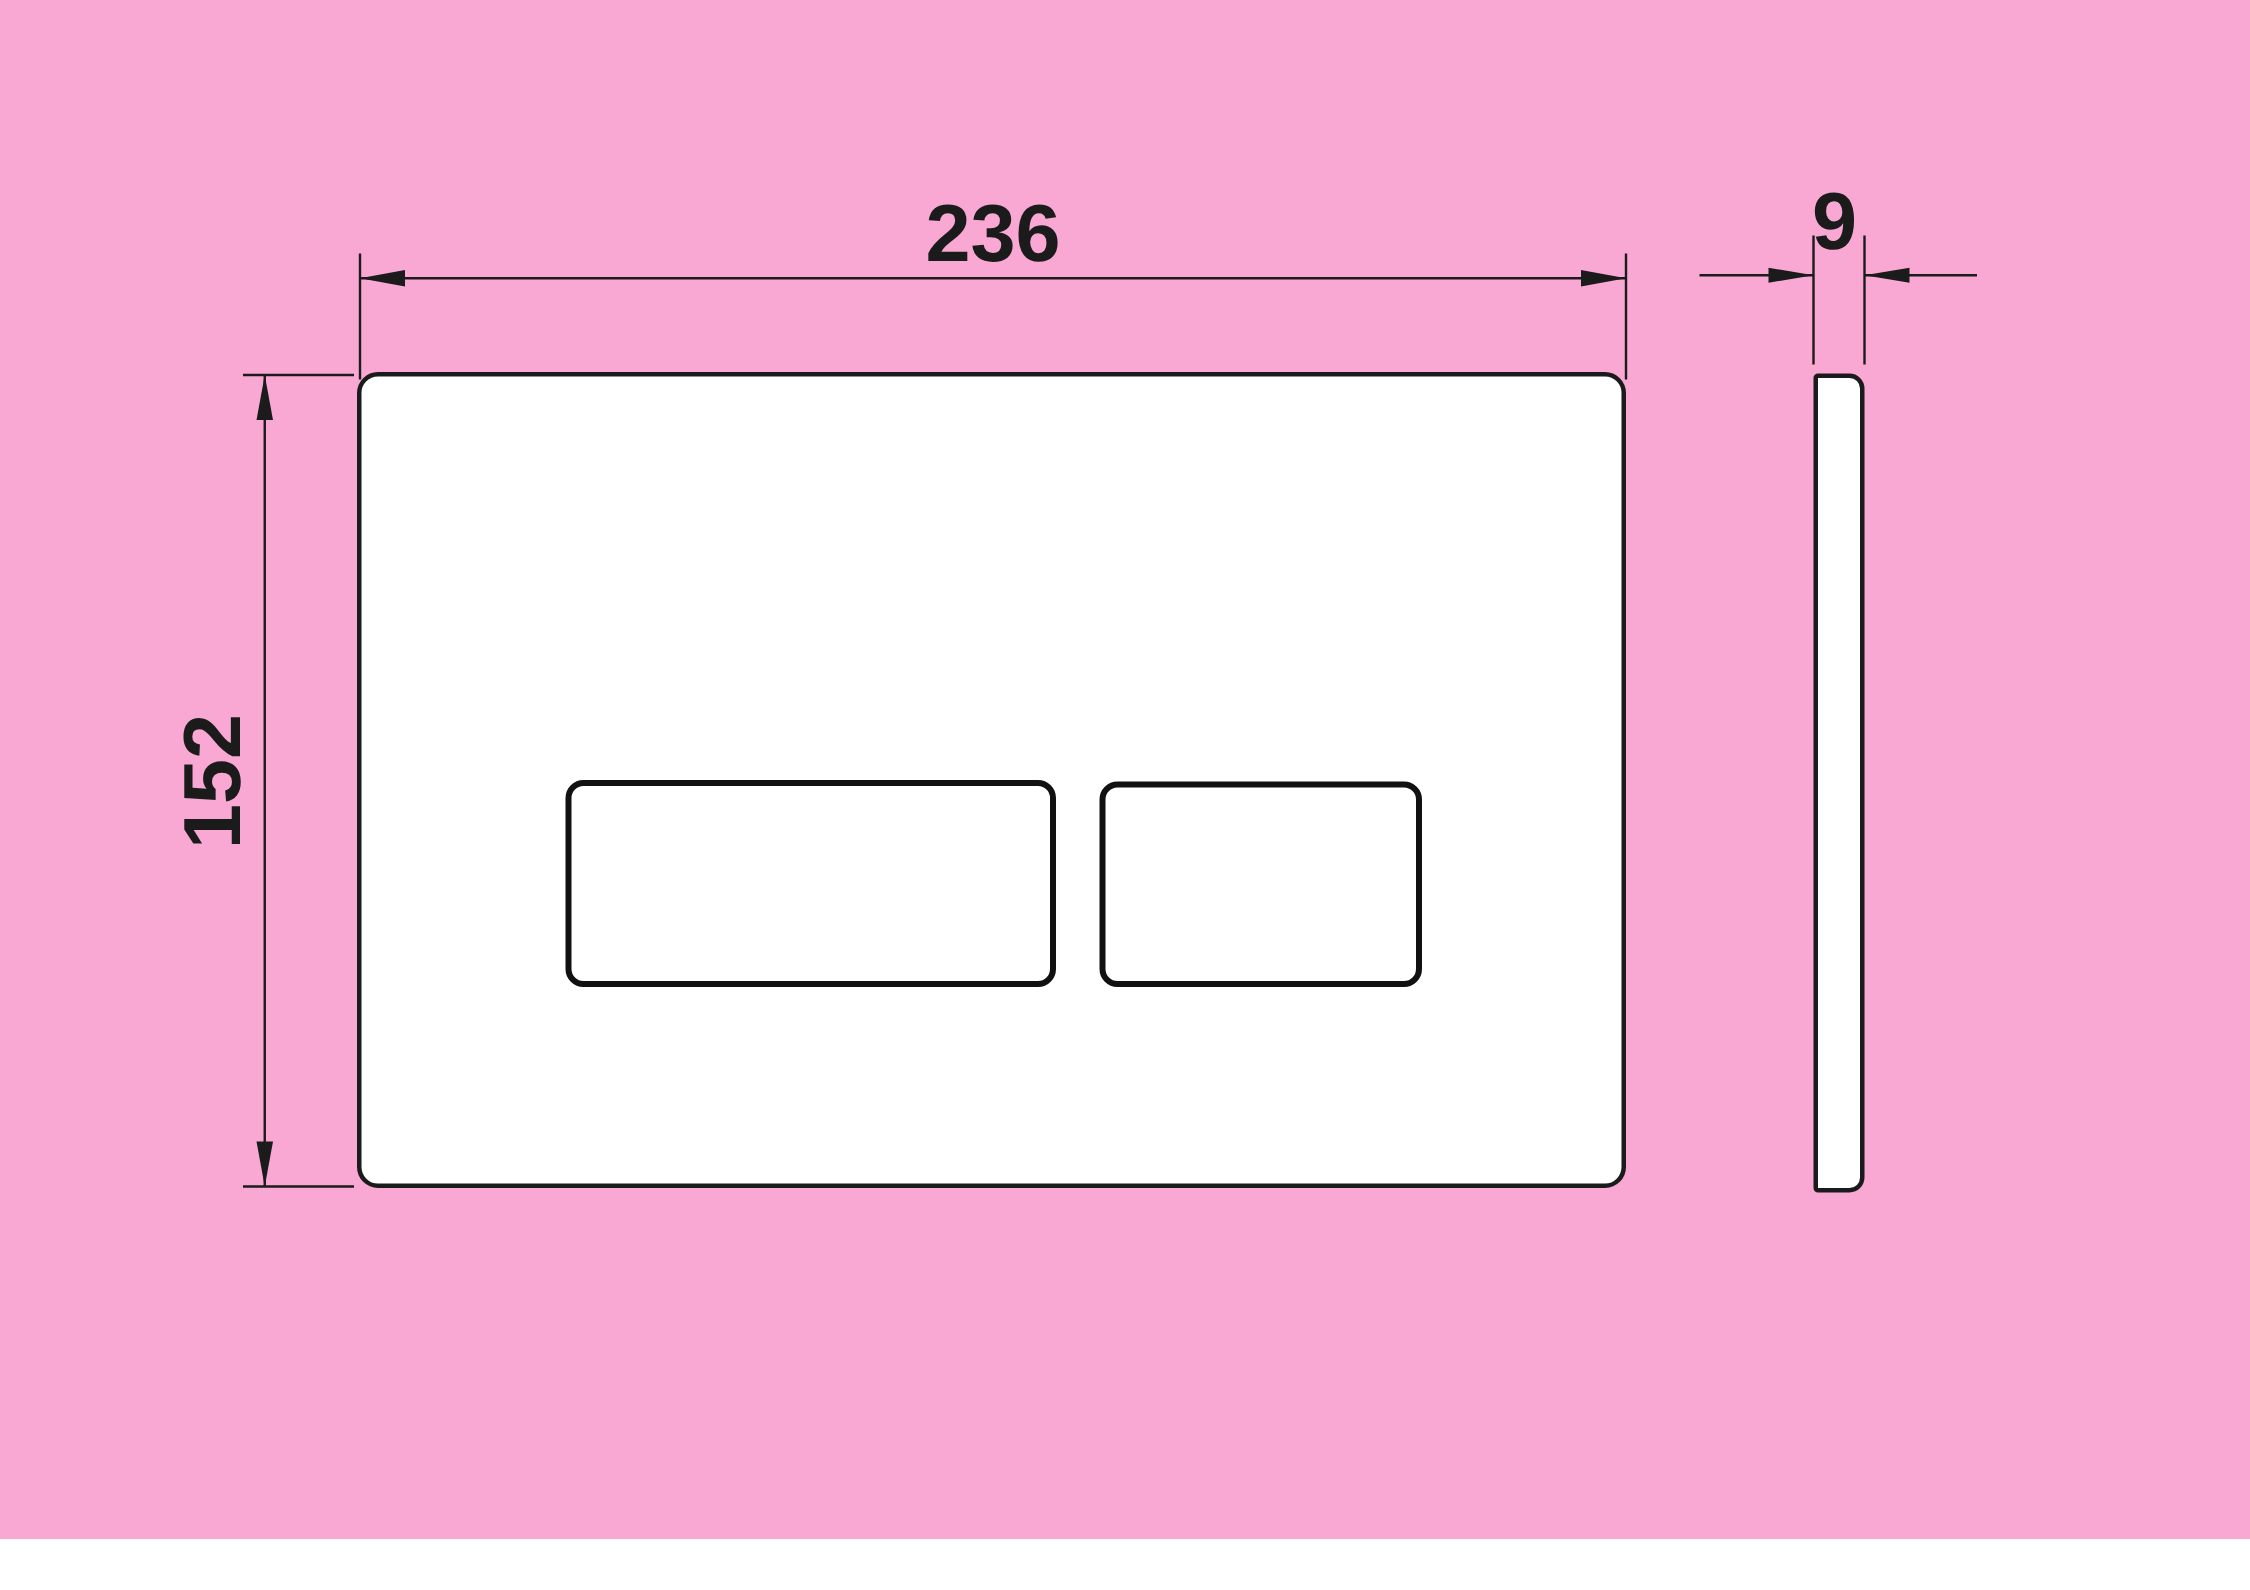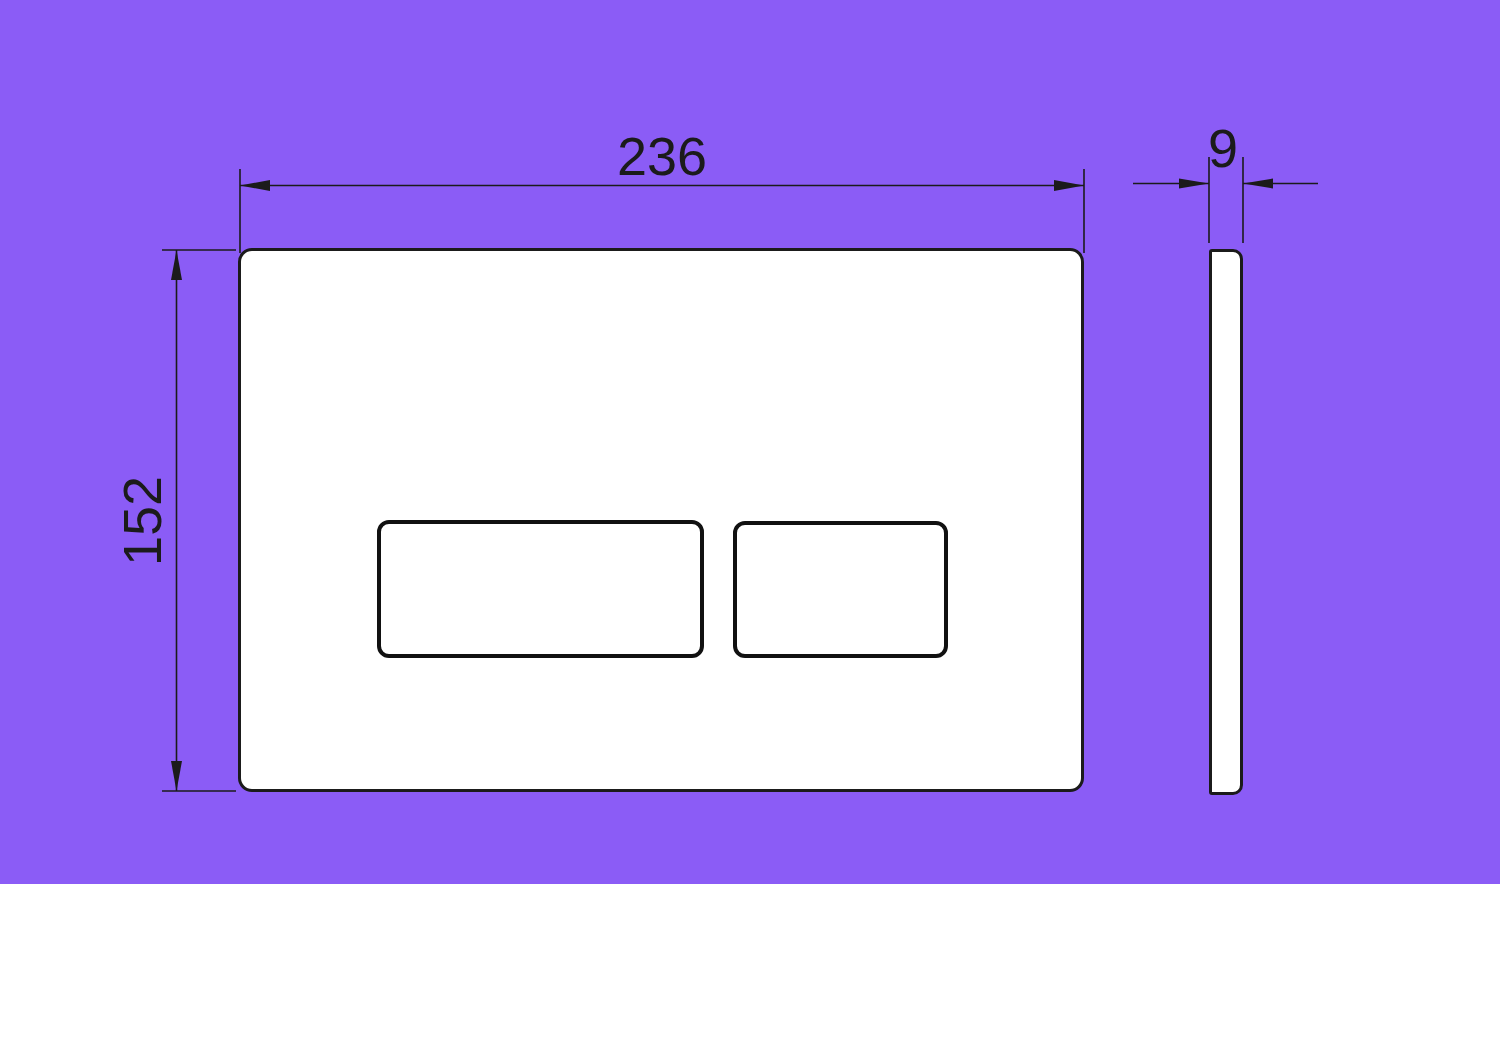--- a/index.html
+++ b/index.html
@@ -3,24 +3,25 @@
 <meta charset="utf-8">
 <style>
   html, body {
     margin: 0;
     padding: 0;
     background: #ffffff;
   }
   .canvas {
     position: relative;
     width: 1500px;
-    height: 884px;
-    background: #8b5cf6;
+    height: 1026px;
+    background: #f9a8d4;
     overflow: hidden;
     font-family: "Liberation Sans", sans-serif;
+    font-weight: bold;
   }
   .dim-svg {
     position: absolute;
     left: 0;
     top: 0;
     width: 1500px;
     height: 1060px;
     display: block;
   }
   

